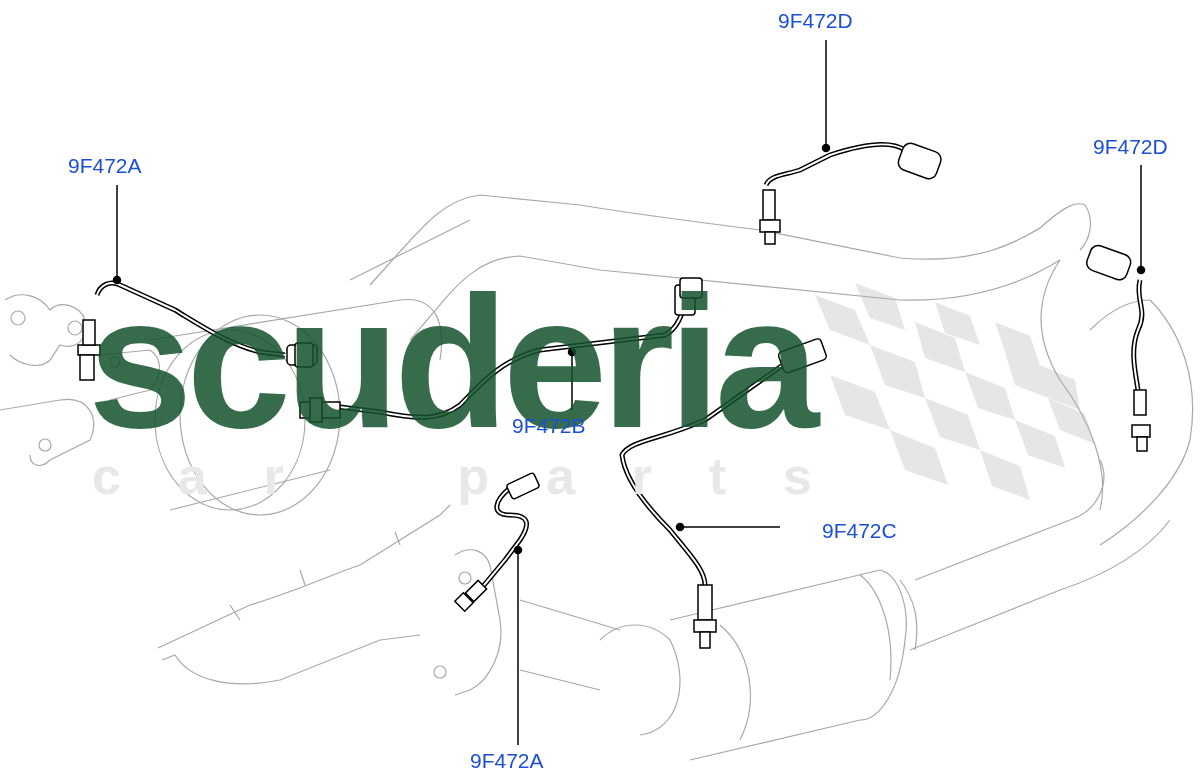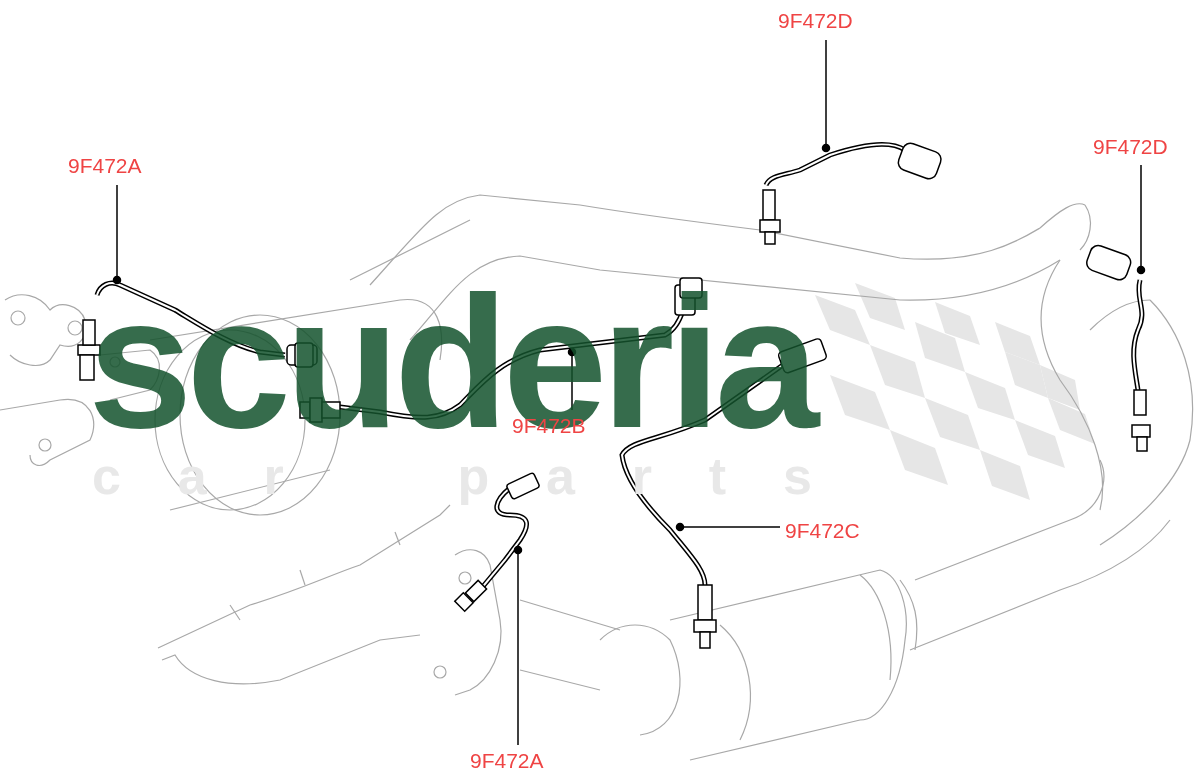--- a/index.html
+++ b/index.html
@@ -1,21 +1,21 @@
 <!DOCTYPE html>
 <html><head>
 <meta charset="utf-8">
 <style>
   html, body { margin: 0; padding: 0; background: #ffffff; }
   body { width: 1200px; height: 779px; position: relative; overflow: hidden;
          font-family: "Liberation Sans", sans-serif; }
   #canvas { position: absolute; left: 0; top: 0; width: 1200px; height: 779px; }
   .callout-label {
     position: absolute; font-family: "Liberation Sans", sans-serif;
-    font-size: 21px; color: #ef4444; white-space: nowrap; line-height: 1;
+    font-size: 21px; color: #1d4ed8; white-space: nowrap; line-height: 1;
     cursor: pointer;
   }
   .wm-main {
     position: absolute; left: 88px; top: 268px; font-family: "Liberation Sans", sans-serif;
     font-size: 188px; font-weight: bold; color: #14532d; letter-spacing: -6px; line-height: 1;
     opacity: 0.85; pointer-events: none; text-align: center;
   }
   .wm-sub {
     position: absolute; left: 92px; top: 450px; width: 720px; display: flex;
     justify-content: space-between; font-family: "Liberation Sans", sans-serif;
@@ -171,14 +171,14 @@
   <span>a</span>
   <span>r</span>
   <span>t</span>
   <span>s</span>
 </div>
 
 <div class="callout-label" style="left:778px;top:10px">9F472D</div>
 <div class="callout-label" style="left:68px;top:155px">9F472A</div>
 <div class="callout-label" style="left:1093px;top:136px">9F472D</div>
 <div class="callout-label" style="left:512px;top:415px">9F472B</div>
-<div class="callout-label" style="left:785px;top:520px">9F472C</div>
+<div class="callout-label" style="left:822px;top:520px">9F472C</div>
 <div class="callout-label" style="left:470px;top:750px">9F472A</div>
 
 </body></html>

